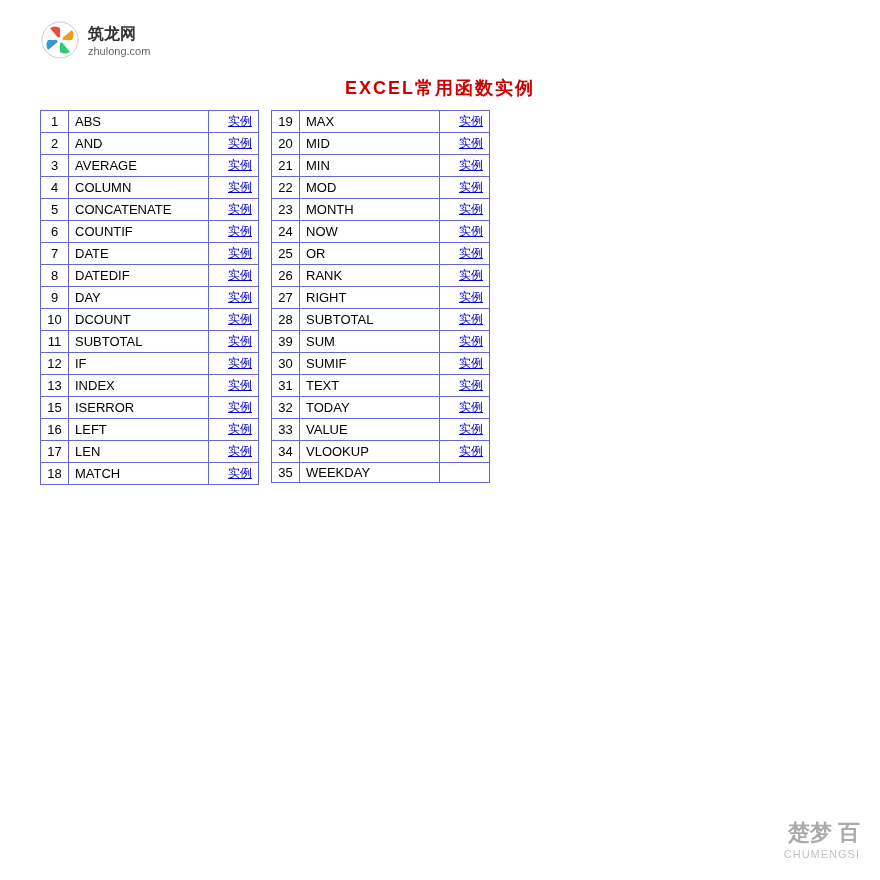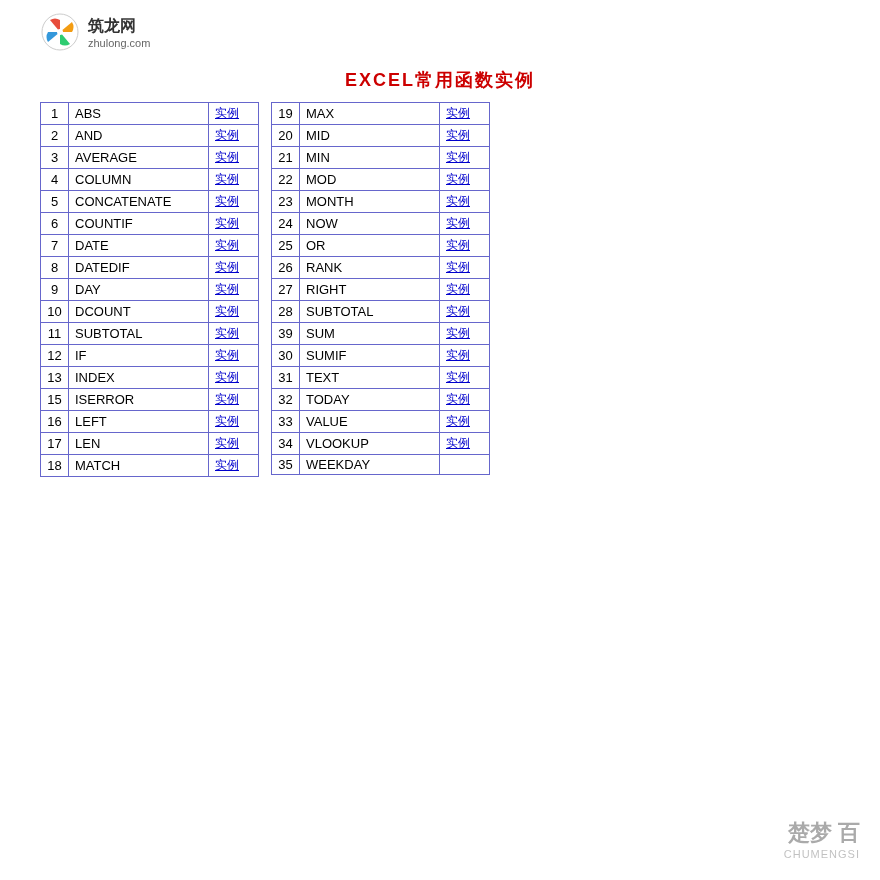--- a/index.html
+++ b/index.html
@@ -7,21 +7,21 @@
       background: #fff;
       font-family: Arial, sans-serif;
       font-size: 13px;
       color: #000;
       width: 880px;
       height: 880px;
       overflow: hidden;
     }
 
     .page-wrapper {
-      padding: 12px 40px;
+      padding: 20px 40px;
     }
 
     
     .logo-area {
       display: flex;
       align-items: center;
       margin-bottom: 16px;
     }
 
     .logo-icon {
@@ -81,21 +81,21 @@
       color: #000;
     }
 
     .func-table .name-col {
       width: 140px;
       color: #000;
     }
 
     .func-table .link-col {
       width: 50px;
-      text-align: left;
+      text-align: right;
     }
 
     .func-link {
       color: #0000cc;
       text-decoration: underline;
       font-size: 12px;
     }
 
     
     .watermark {

